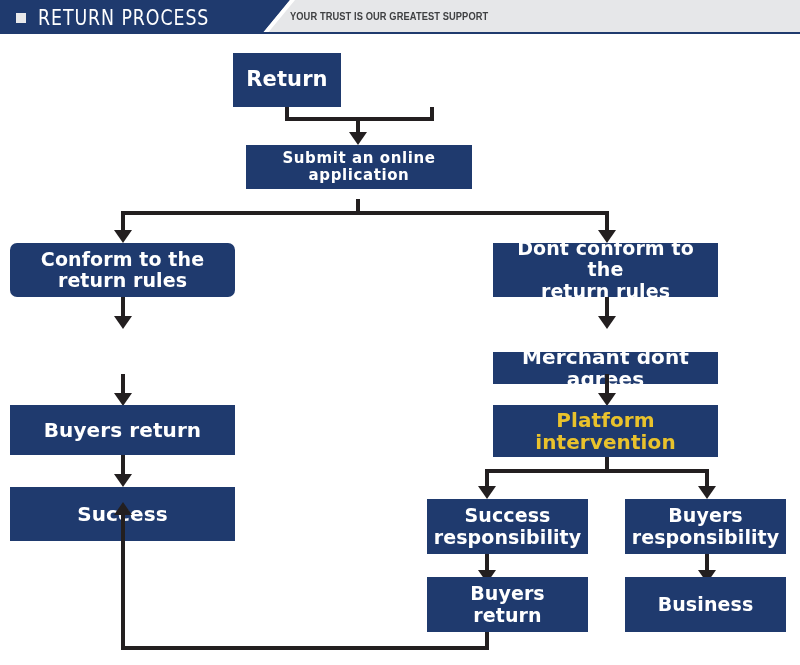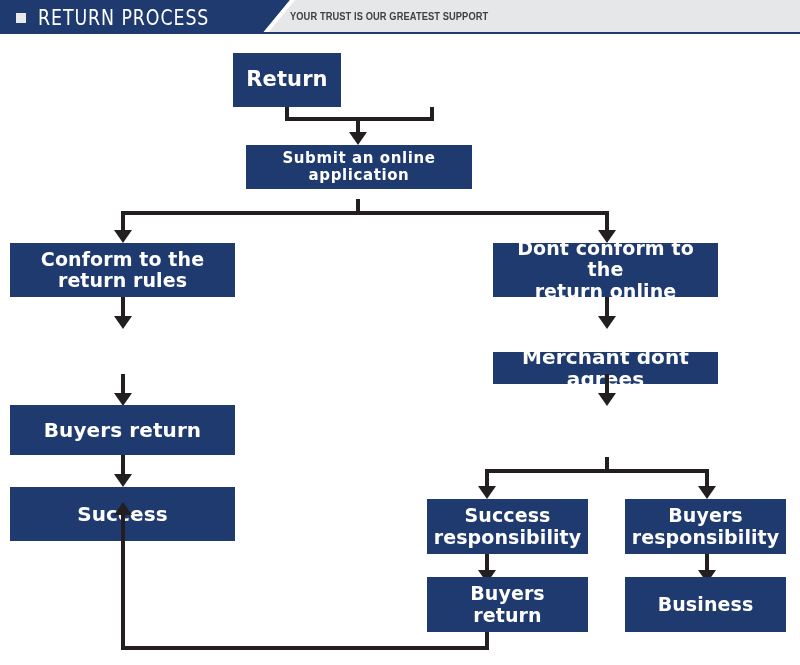--- a/index.html
+++ b/index.html
@@ -149,41 +149,43 @@
   <div class="node" style="left:246px; top:111px; width:226px; height:44px; font-size:15px; letter-spacing:0.6px;">Submit an online
 application</div>
 
   <div class="ln-v" style="left:356px; top:165px; height:15px;"></div>
   <div class="ln-h" style="left:121px; top:177px; width:488px;"></div>
   <div class="ln-v" style="left:121px; top:177px; height:24px;"></div>
   <div class="ln-v" style="left:605px; top:177px; height:24px;"></div>
   <div class="arrow-down" style="left:114px; top:196px;"></div>
   <div class="arrow-down" style="left:598px; top:196px;"></div>
 
-  <div class="node" style="left:10px; top:209px; width:225px; height:54px; font-size:19px;">Conform to the
+  <div class="node" style="left:10px; top:209px; width:225px; height:54px; font-size:19px;border-radius:7px;">Conform to the
 return rules</div>
 
   <div class="node" style="left:493px; top:209px; width:225px; height:54px; font-size:19px;">Dont conform to the
-return online</div>
+return rules</div>
 
   <div class="ln-v" style="left:121px; top:263px; height:24px;"></div>
   <div class="arrow-down" style="left:114px; top:282px;"></div>
   <div class="ln-v" style="left:605px; top:263px; height:24px;"></div>
   <div class="arrow-down" style="left:598px; top:282px;"></div>
 
 
   <div class="node" style="left:493px; top:290px; width:225px; height:32px; font-size:20px;margin-top:28px;">Merchant dont agrees</div>
 
   <div class="ln-v" style="left:121px; top:340px; height:24px;"></div>
   <div class="arrow-down" style="left:114px; top:359px;"></div>
   <div class="ln-v" style="left:605px; top:340px; height:24px;"></div>
   <div class="arrow-down" style="left:598px; top:359px;"></div>
 
   <div class="node" style="left:10px; top:371px; width:225px; height:50px; font-size:20px;">Buyers return</div>
 
+  <div class="node gold" style="left:493px; top:371px; width:225px; height:52px; font-size:20px;">Platform
+intervention</div>
 
   <div class="ln-v" style="left:121px; top:421px; height:24px;"></div>
   <div class="arrow-down" style="left:114px; top:440px;"></div>
 
   <div class="ln-v" style="left:605px; top:423px; height:16px;"></div>
   <div class="ln-h" style="left:485px; top:435px; width:224px;"></div>
   <div class="ln-v" style="left:485px; top:435px; height:21px;"></div>
   <div class="ln-v" style="left:705px; top:435px; height:21px;"></div>
   <div class="arrow-down" style="left:478px; top:452px;"></div>
   <div class="arrow-down" style="left:698px; top:452px;"></div>

